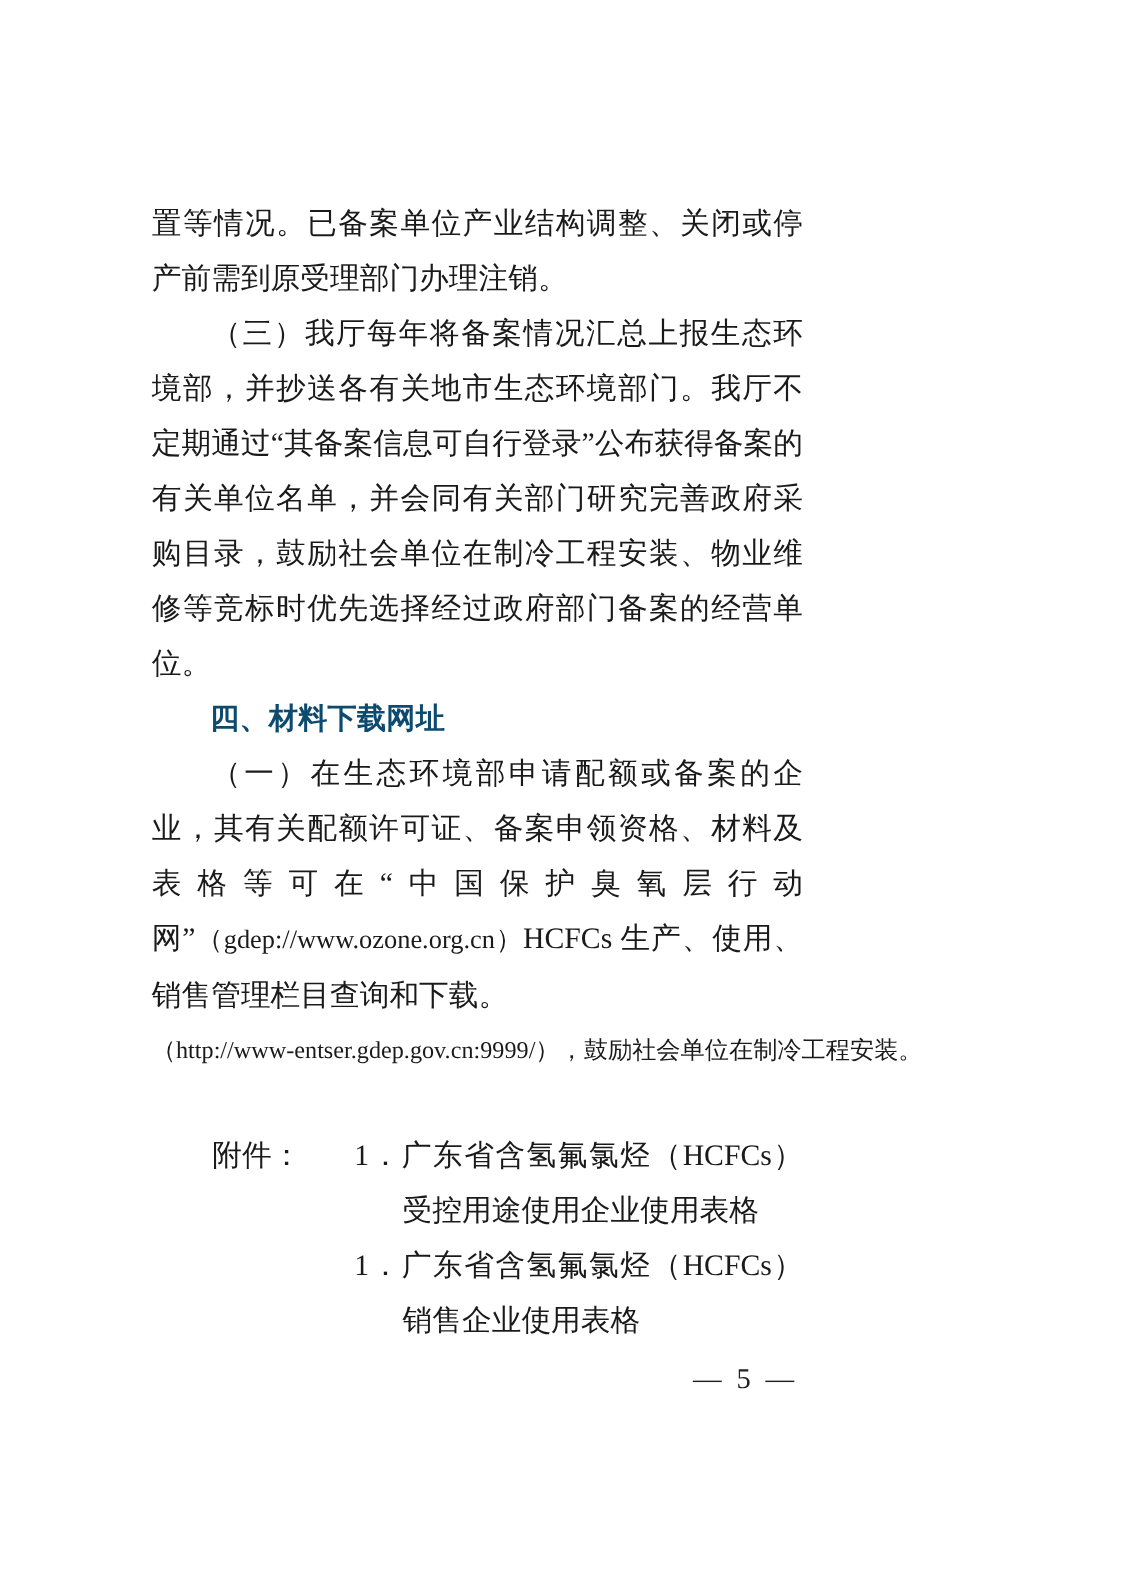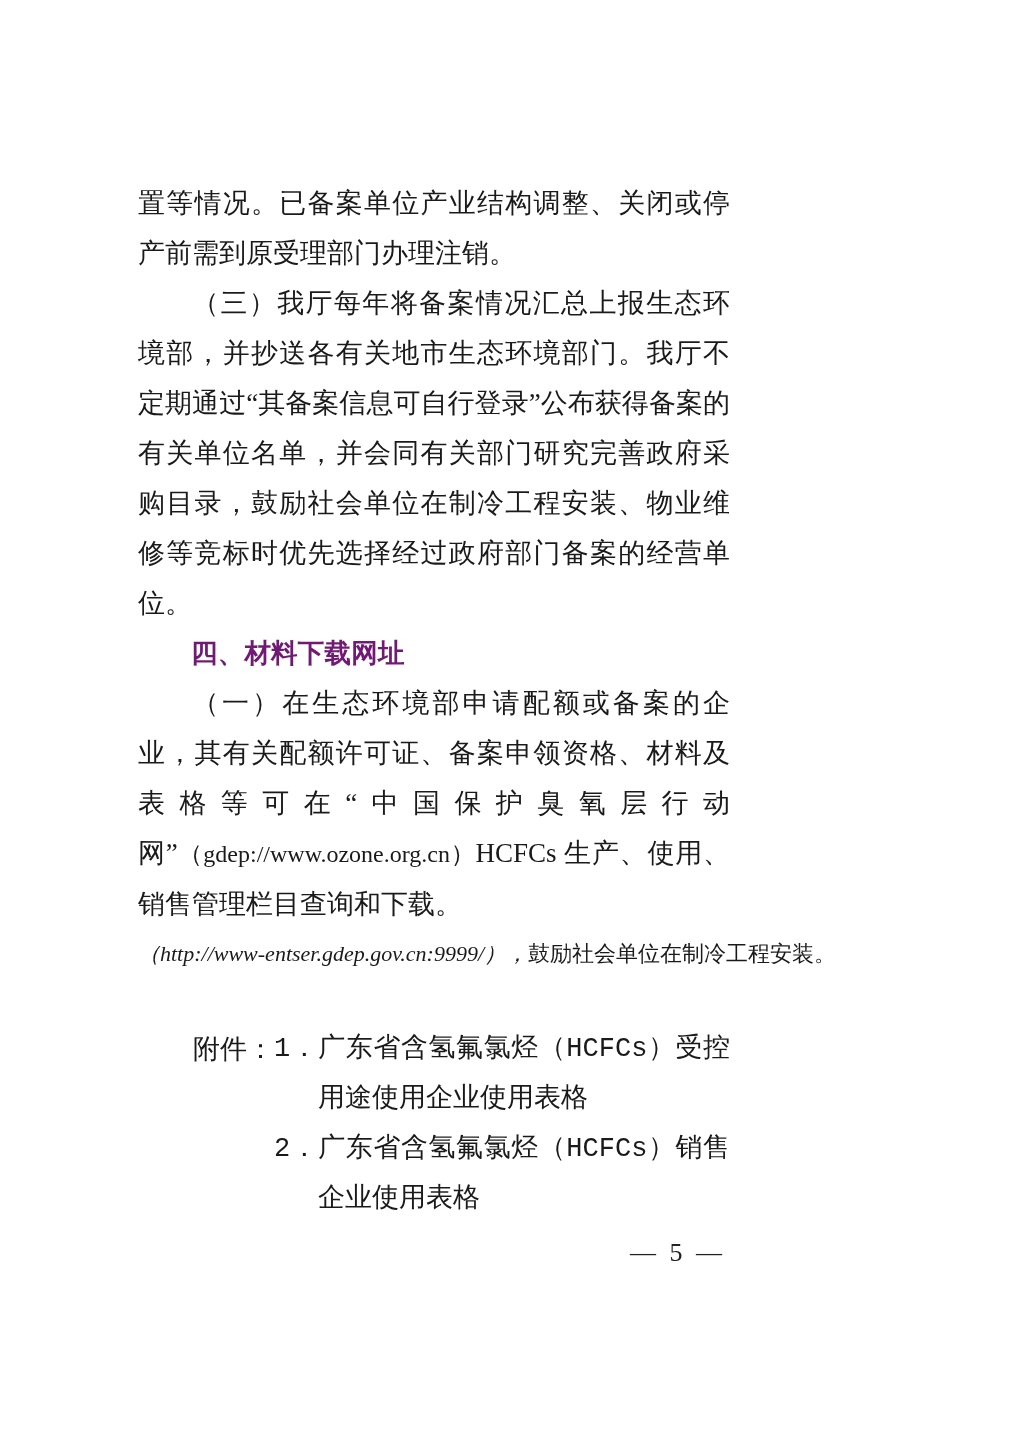--- a/index.html
+++ b/index.html
@@ -29,53 +29,52 @@
   .body-text p {
     margin: 0;
     text-indent: 2em;
   }
   p.no-indent {
     text-indent: 0;
   }
   .hei {
     font-family: "Liberation Sans", "DejaVu Sans", sans-serif;
     font-weight: bold;
-    color: #701a75;
+    color: #0c4a6e;
     letter-spacing: 0.2px;
     word-spacing: -3px;
     font-size: 26.5px;
   }
   .justify-last {
     text-align-last: justify;
   }
   .url {
     white-space: nowrap;
     font-size: 24px;
   }
   .url-line {
     font-size: 22px;
     line-height: 50px;
     white-space: nowrap;
   }
   .url-line .url {
     font-size: 22px;
-    font-style: italic;
   }
   .attachments {
     display: flex;
     margin-top: 45px;
     margin-left: 55px;
+    gap: 48px;
   }
   .attach-label {
     white-space: nowrap;
     flex: 0 0 auto;
   }
   .attach-items {
     flex: 1 1 auto;
-    font-family: Liberation Mono, monospace;
   }
   .attach-item {
     padding-left: 44px;
     text-indent: -44px;
     text-align: justify;
   }
   .page-footer {
     margin-top: 4px;
     text-align: right;
     padding-right: 8px;
@@ -100,20 +99,20 @@
     <p><span>（一）在生态环境部申请配额或备案的企业，其有关配额许可证、备案申领资格、材料及表格等可在“中国保护臭氧层行动网”</span><span class="url">（gdep://www.ozone.org.cn）</span><span>HCFCs 生产、使用、销售管理栏目查询和下载。</span></p>
 
 
     <p class="no-indent url-line"><span class="url">（http://www-entser.gdep.gov.cn:9999/），</span><span>鼓励社会单位在制冷工程安装。</span></p>
 
 
     <div class="attachments">
       <span class="attach-label">附件：</span>
       <div class="attach-items">
         <div class="attach-item">1．广东省含氢氟氯烃（HCFCs）受控用途使用企业使用表格</div>
-        <div class="attach-item">2．广东省含氢氟氯烃（HCFCs）销售企业使用表格</div>
+        <div class="attach-item">1．广东省含氢氟氯烃（HCFCs）销售企业使用表格</div>
       </div>
     </div>
 
     <div class="page-footer">— 5 —</div>
 
   </div>
 </div>
 
 </body></html>

